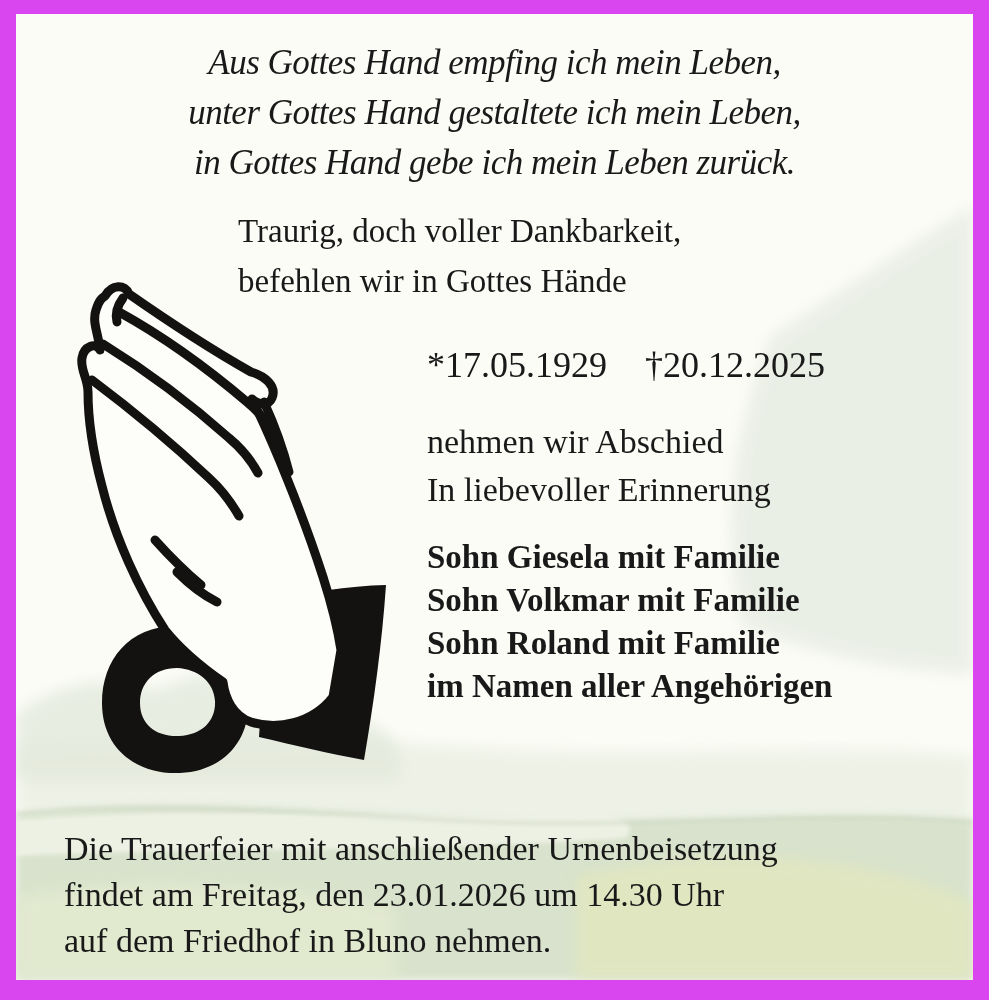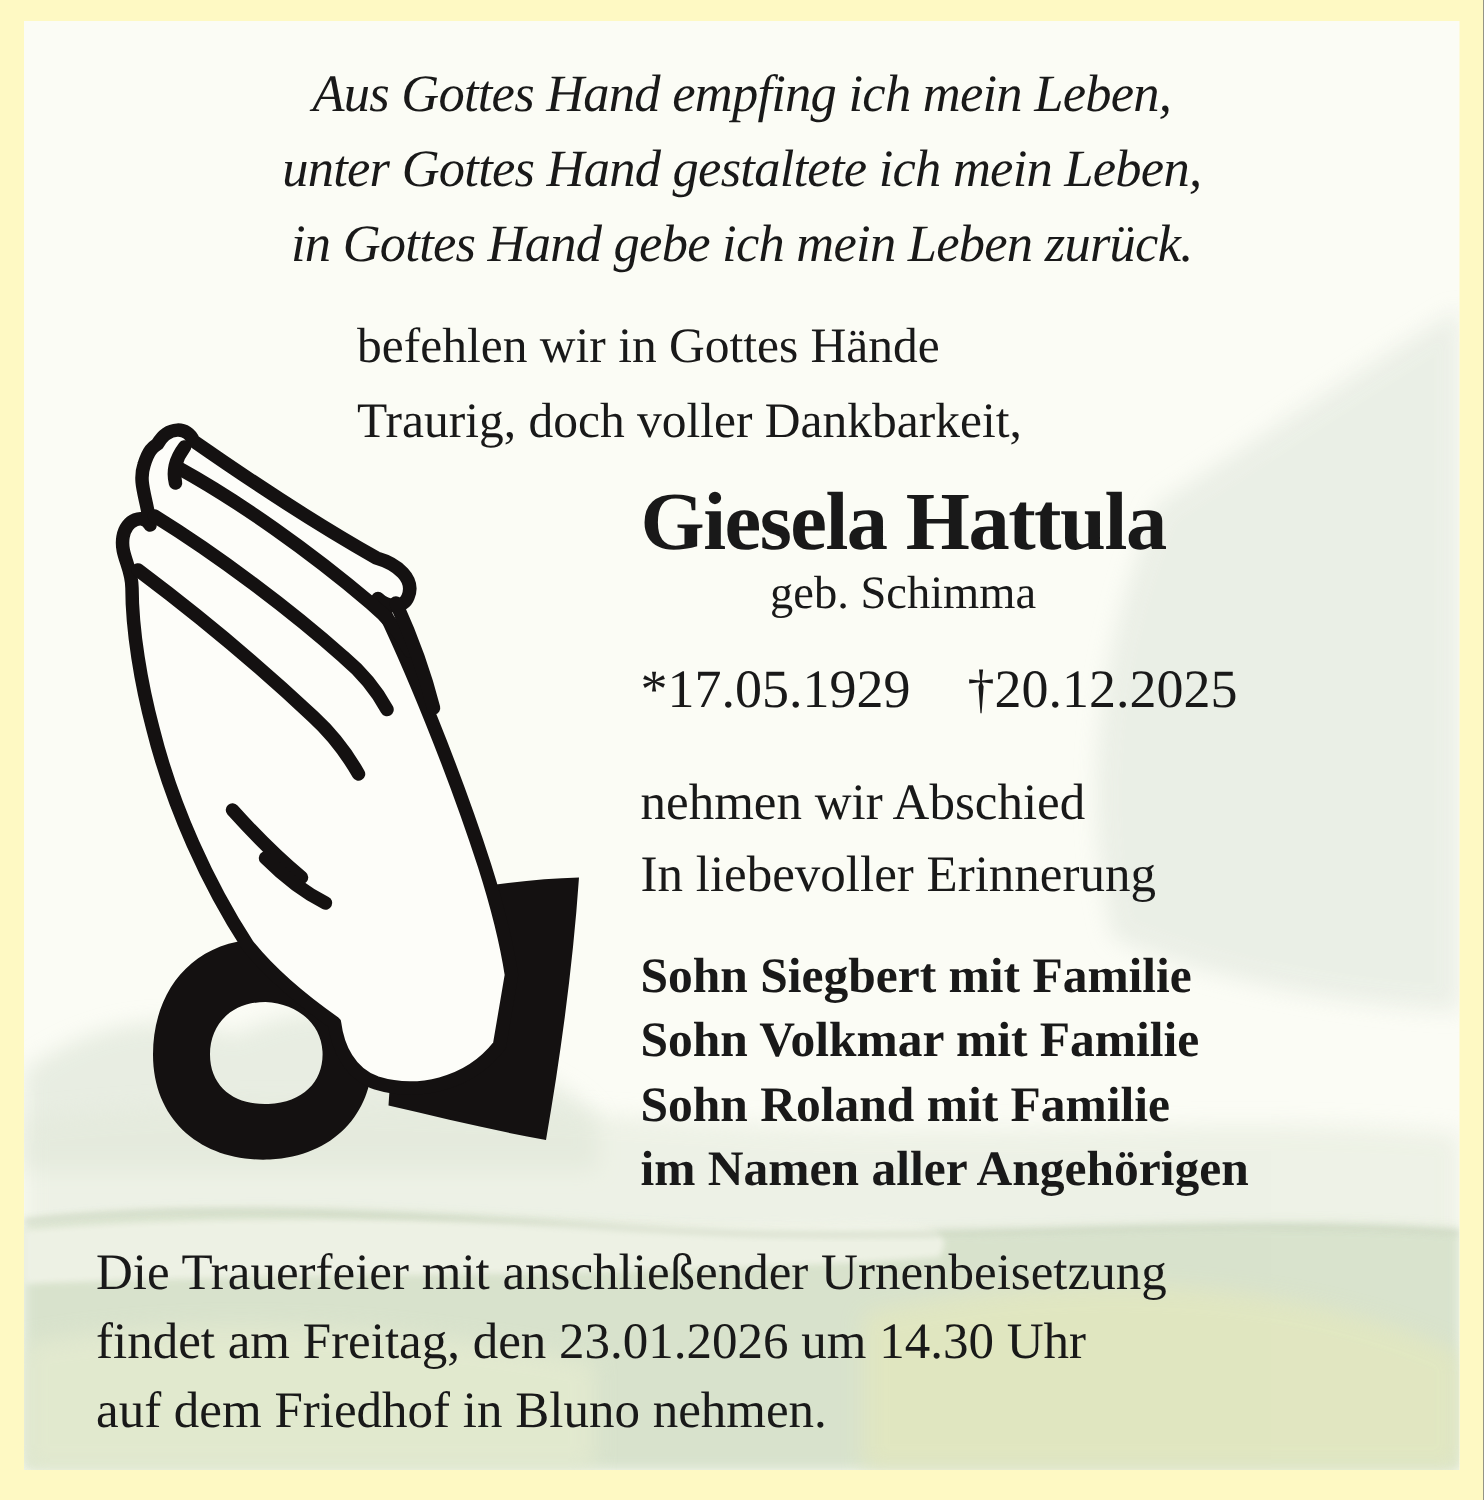--- a/index.html
+++ b/index.html
@@ -1,20 +1,20 @@
 <!DOCTYPE html>
 <html><head>
 <meta charset="utf-8">
 <style>
   html,body{margin:0;padding:0;background:#444;}
   *{box-sizing:border-box;}
   #card{
     position:relative;
     width:989px;height:1000px;
-    background:#fef9c3;
+    background:#d946ef;
     font-family:"Liberation Serif","DejaVu Serif",serif;
     color:#191919;
     overflow:hidden;
     margin:0 auto;
   }
   .paper{
     position:absolute;
     left:16px;top:14px;
     width:957px;height:966px;
     background:#fbfcf5;
@@ -101,22 +101,22 @@
     </svg>
   </div>
 
   <div class="abs quote">
     <div>Aus Gottes Hand empfing ich mein Leben,</div>
     <div>unter Gottes Hand gestaltete ich mein Leben,</div>
     <div>in Gottes Hand gebe ich mein Leben zurück.</div>
   </div>
 
   <div class="abs intro">
+    <div>Traurig, doch voller Dankbarkeit,</div>
     <div>befehlen wir in Gottes Hände</div>
-    <div>Traurig, doch voller Dankbarkeit,</div>
   </div>
 
   <svg class="abs hands" viewBox="0 0 345 520" aria-hidden="true">
 
     <path fill="#141111" fill-rule="evenodd" d="M 119,354 C 72,354 45,388 45,431 C 45,477 80,503 123,501
          C 167,499 193,468 191,430 C 189,395 161,371 134,361
          C 129,358 124,355 119,354 Z
          M 120,396 C 97,396 83,411 83,431 C 83,453 100,465 122,464
          C 146,463 159,448 158,429 C 157,410 141,397 120,396 Z"></path>
 
@@ -148,33 +148,29 @@
       <path d="M 46,72 C 88,98 136,134 172,166 C 184,176 194,188 201,201"></path>
       <path d="M 35,108 C 75,138 118,174 152,206 C 164,217 174,230 182,244"></path>
       <path d="M 207,130 C 217,152 226,176 232,200"></path>
       <path d="M 98,268 C 116,288 132,303 144,313"></path>
       <path d="M 120,300 C 134,314 148,324 160,330"></path>
       <path d="M 66,26 C 60,34 58,42 60,50"></path>
     </g>
   </svg>
 
   <div class="abs right-col">
-    <div class="name-wrap">
-      <div class="name">Giesela Hattula</div>
-      <div class="maiden">geb. Schimma</div>
-    </div>
     <div class="dates">
       <span>*17.05.1929</span><span class="death">†20.12.2025</span>
     </div>
     <div class="farewell">
       <div>nehmen wir Abschied</div>
       <div>In liebevoller Erinnerung</div>
     </div>
     <div class="mourners">
-      <div>Sohn Siegbert mit Familie</div>
+      <div>Sohn Giesela mit Familie</div>
       <div>Sohn Volkmar mit Familie</div>
       <div>Sohn Roland mit Familie</div>
       <div>im Namen aller Angehörigen</div>
     </div>
   </div>
 
   <div class="abs funeral">
     <div>Die Trauerfeier mit anschließender Urnenbeisetzung</div>
     <div>findet am Freitag, den 23.01.2026 um 14.30 Uhr</div>
     <div>auf dem Friedhof in Bluno nehmen.</div>

